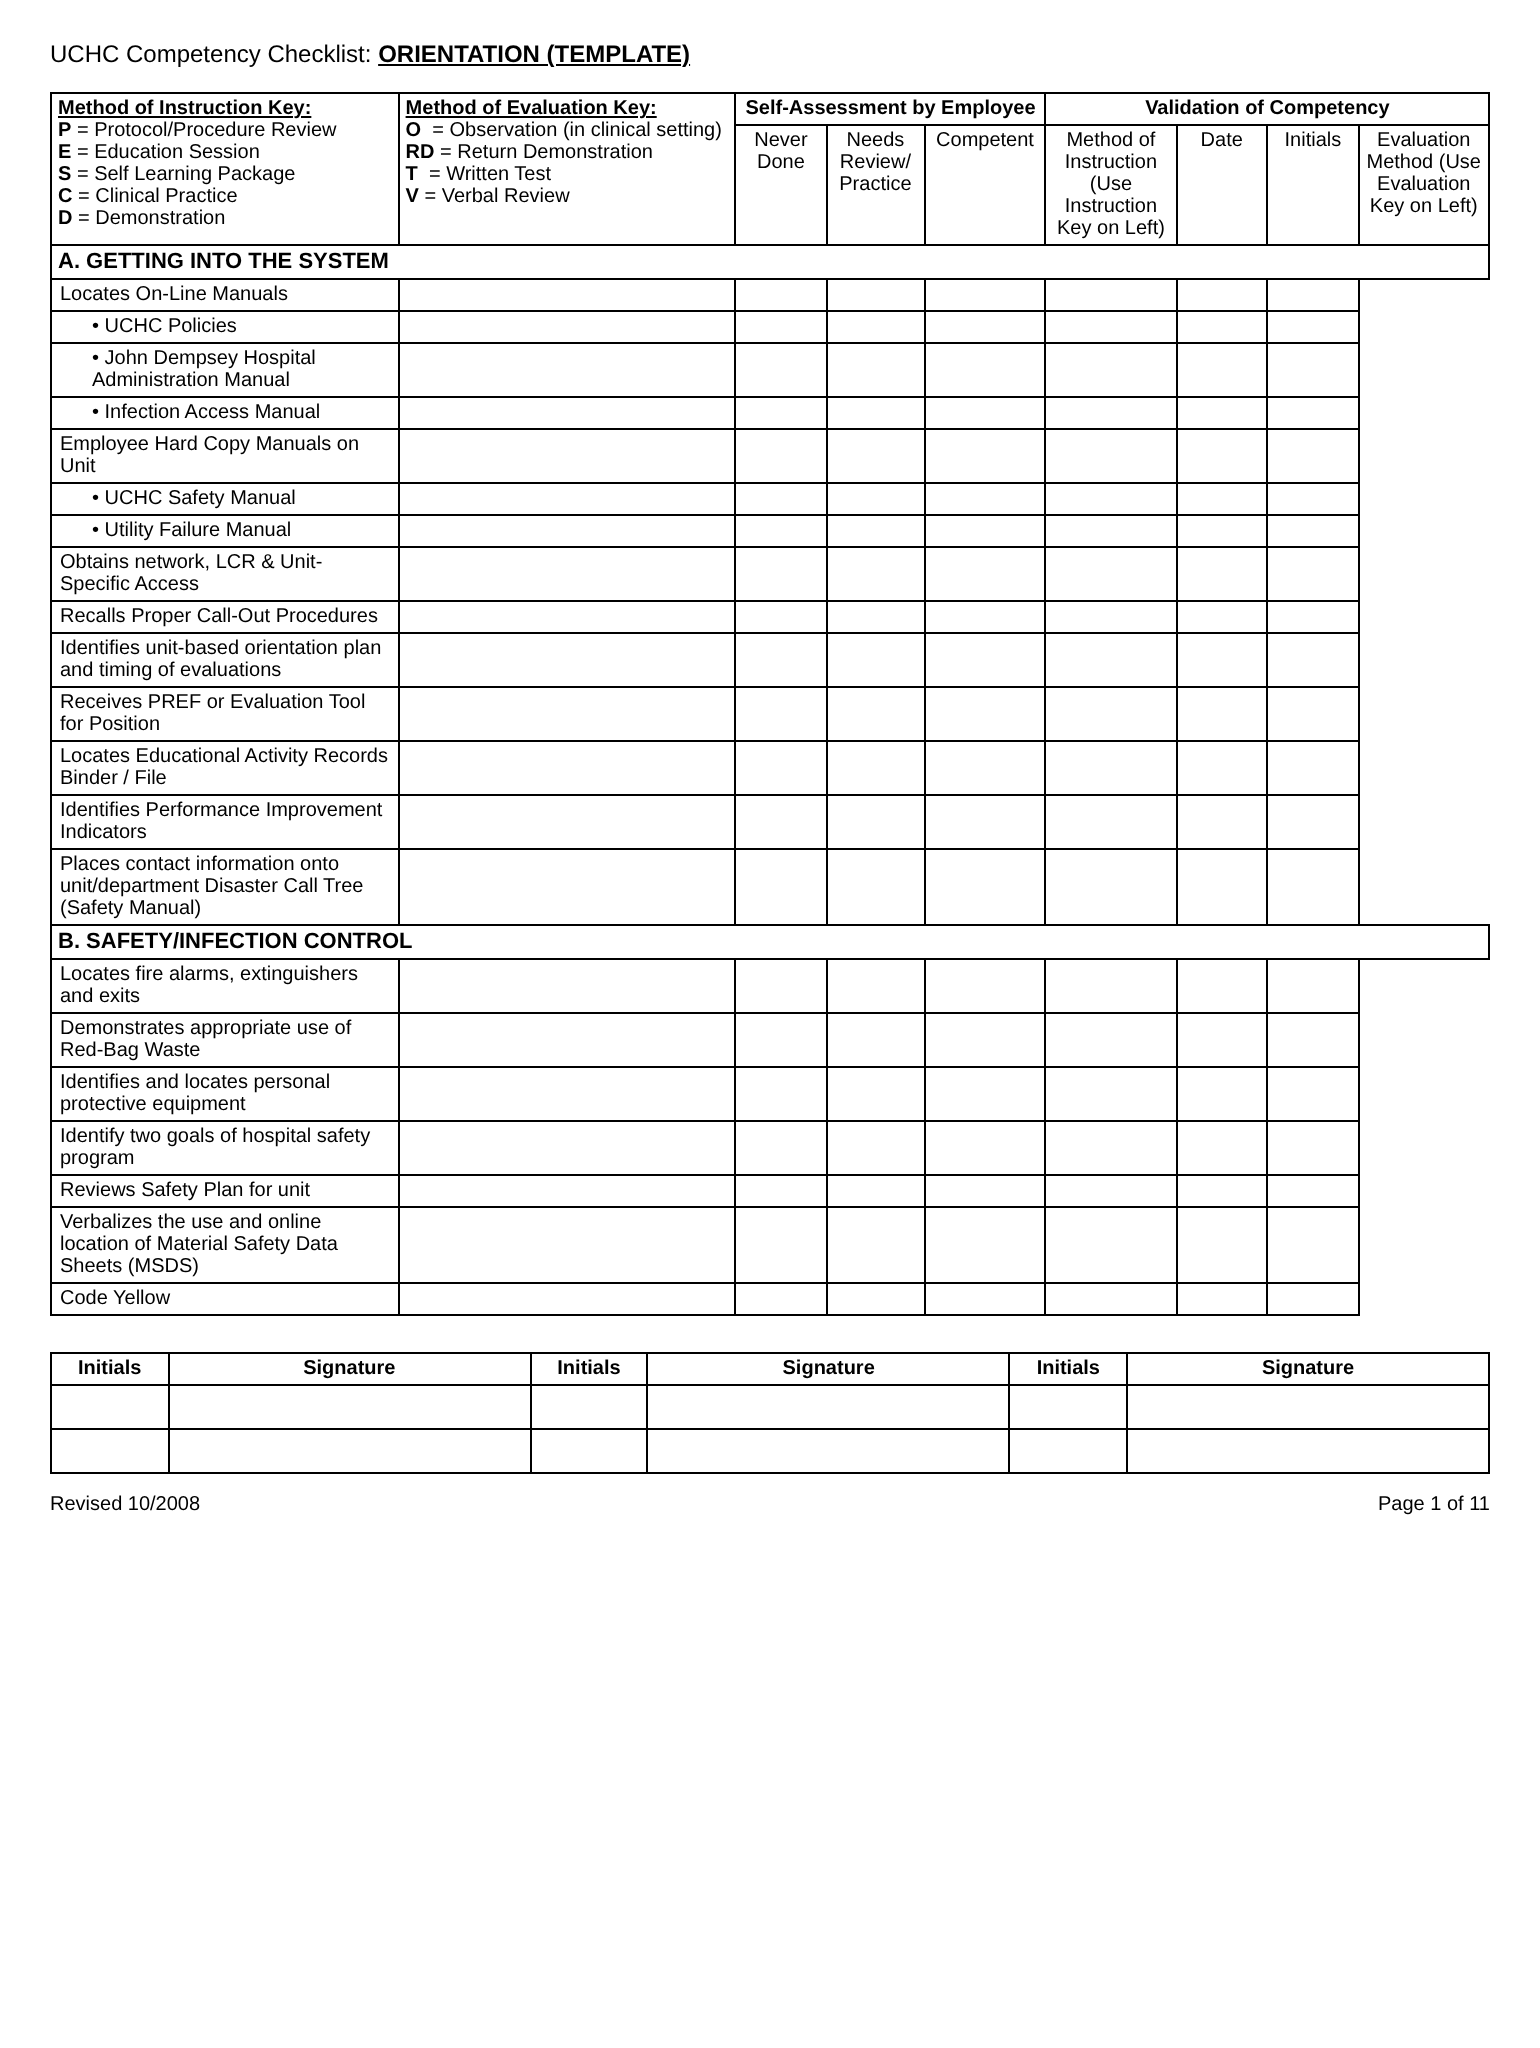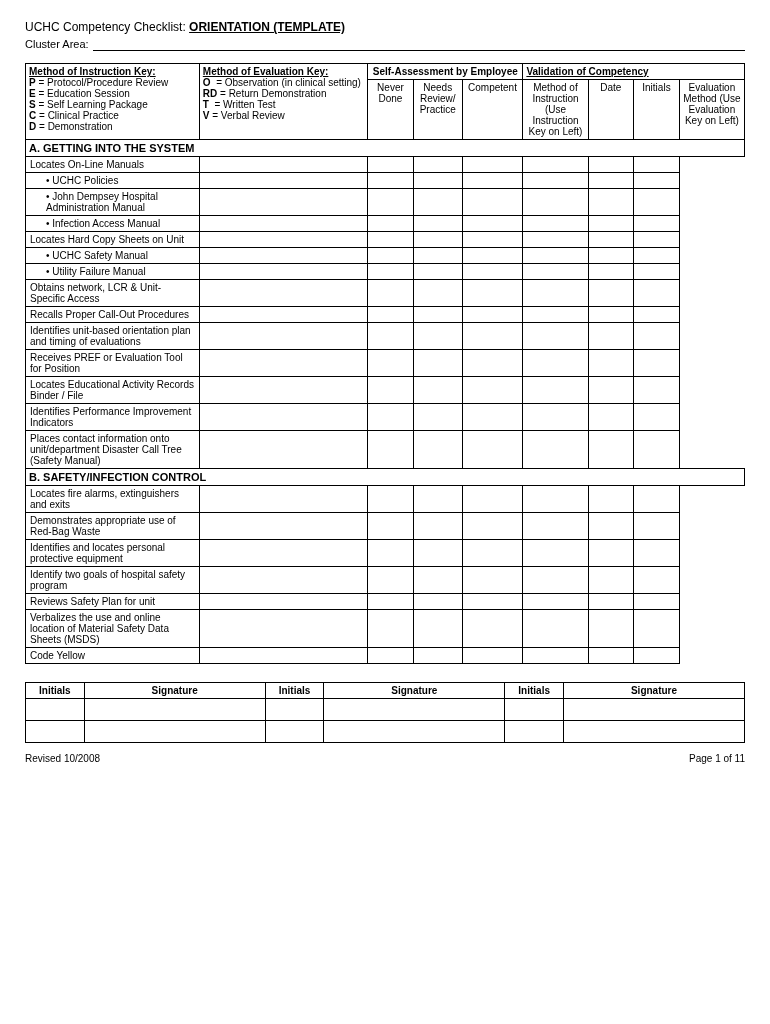--- a/index.html
+++ b/index.html
@@ -71,23 +71,22 @@
       margin-left: 33px;
     }
     .eval-key-cell {
       width: 155px;
     }
     .self-assess-header {
       text-align: center;
       font-weight: bold;
     }
     .validation-header {
-      text-align: left;
+      text-align: center;
       font-weight: bold;
-      text-decoration: underline;
     }
 
     .col-never { width: 42px; text-align: center; }
     .col-needs { width: 45px; text-align: center; }
     .col-comp  { width: 50px; text-align: center; }
     .col-method { width: 60px; text-align: center; }
     .col-date  { width: 42px; text-align: center; }
     .col-initials { width: 42px; text-align: center; }
     .col-evalmethod { width: 60px; text-align: center; }
 
@@ -126,24 +125,20 @@
     .key-label { font-weight: bold; text-decoration: underline; }
   </style>
 </head>
 <body>
 
 <div class="header-section">
   <div class="header-line1">
     <span>UCHC Competency Checklist:</span>
     <span style="font-weight:bold; text-decoration:underline;">ORIENTATION  (TEMPLATE)</span>
   </div>
-  <div class="header-line3">
-    <span>Cluster Area:</span>
-    <span class="underline-field-full">&nbsp;</span>
-  </div>
 </div>
 
 <table class="main-table">
   <thead>
     <tr>
 
       <td rowspan="2" class="key-cell">
         <div><span class="key-label">Method of Instruction Key:</span></div>
         <div><strong>P</strong> = Protocol/Procedure Review</div>
         <div><strong>E</strong> = Education Session</div>
@@ -228,21 +223,21 @@
         <td style="padding-left: 20px;">• Infection Access Manual</td>
         <td style="height: 16px;"></td>
         <td style="height: 16px;"></td>
         <td style="height: 16px;"></td>
         <td style="height: 16px;"></td>
         <td style="height: 16px;"></td>
         <td style="height: 16px;"></td>
         <td style="height: 16px;"></td>
       </tr>
       <tr>
-        <td style="padding-left: 4px;">Locates Hard Copy Sheets on Unit</td>
+        <td style="padding-left: 4px;">Employee Hard Copy Manuals on Unit</td>
         <td style="height: 16px;"></td>
         <td style="height: 16px;"></td>
         <td style="height: 16px;"></td>
         <td style="height: 16px;"></td>
         <td style="height: 16px;"></td>
         <td style="height: 16px;"></td>
         <td style="height: 16px;"></td>
       </tr>
       <tr>
         <td style="padding-left: 20px;">• UCHC Safety Manual</td>

